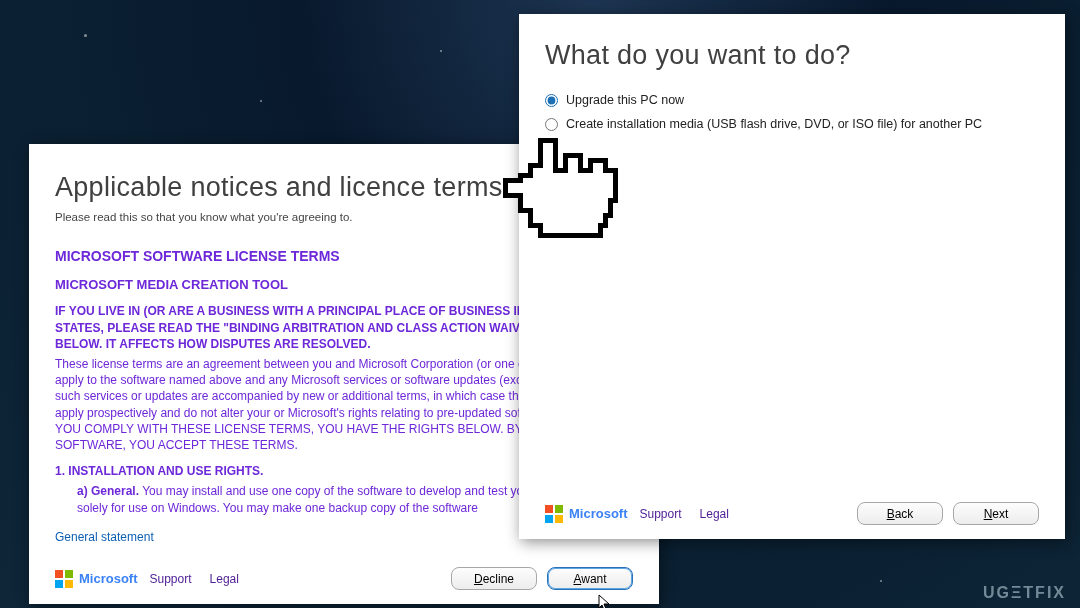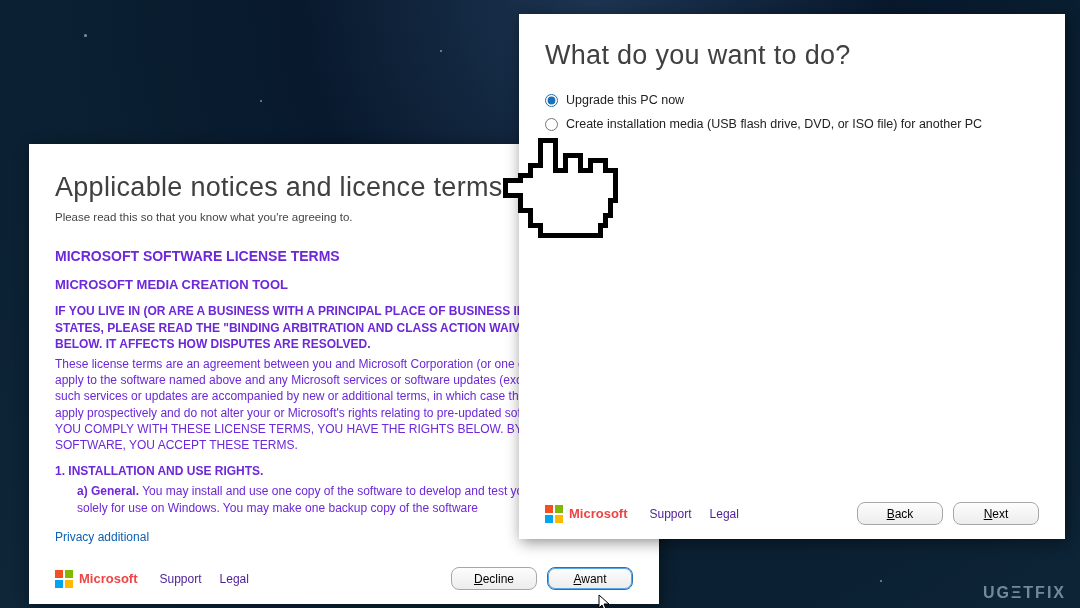--- a/index.html
+++ b/index.html
@@ -31,21 +31,21 @@
   .license-body .sec { margin-top:10px; }
   .license-body .indent { padding-left:22px; }
   .privacy { color:#0c5fb3; font-size:12px; margin-top:10px; display:inline-block; }
   .scroll-hint { position:absolute; right:12px; top:380px; font-size:11px; color:#555; }
 
   
   .footer { position:absolute; left:26px; right:26px; bottom:14px; display:flex; align-items:center; }
   .ms-logo { display:flex; gap:2px; flex-wrap:wrap; width:18px; height:18px; margin-right:6px; }
   .ms-logo span { width:8px; height:8px; }
   .ms-red{background:#f25022;} .ms-green{background:#7fba00;} .ms-blue{background:#00a4ef;} .ms-yellow{background:#ffb900;}
-  .brand { font-size:13px; color:#ef4444; font-weight:600; margin-right:22px; }
+  .brand { font-size:13px; color:#3b82f6; font-weight:600; margin-right:12px; }
   .flink { font-size:12px; color:#4c1d95; margin-right:18px; }
   .spacer { flex:1; }
   .btn {
     min-width:86px; height:23px; font-size:12px;
     background:linear-gradient(#fdfdfd,#ececec);
     border:1px solid #a7a7a7; border-radius:8px;
     display:inline-flex; align-items:center; justify-content:center;
     margin-left:10px; cursor:pointer;
   }
   .btn u { text-decoration:underline; }
@@ -81,21 +81,21 @@
     <p class="h1">MICROSOFT SOFTWARE LICENSE TERMS</p>
     <p class="h2">MICROSOFT MEDIA CREATION TOOL</p>
     <p class="bold">IF YOU LIVE IN (OR ARE A BUSINESS WITH A PRINCIPAL PLACE OF BUSINESS IN) THE UNITED STATES, PLEASE READ THE "BINDING ARBITRATION AND CLASS ACTION WAIVER" SECTION BELOW. IT AFFECTS HOW DISPUTES ARE RESOLVED.</p>
     <p>These license terms are an agreement between you and Microsoft Corporation (or one of its affiliates). They apply to the software named above and any Microsoft services or software updates (except to the extent such services or updates are accompanied by new or additional terms, in which case those different terms apply prospectively and do not alter your or Microsoft's rights relating to pre-updated software or services). IF YOU COMPLY WITH THESE LICENSE TERMS, YOU HAVE THE RIGHTS BELOW. BY USING THE SOFTWARE, YOU ACCEPT THESE TERMS.</p>
     <p class="bold sec">1.   INSTALLATION AND USE RIGHTS.</p>
     <p class="indent">
       <span class="bold">a)   General.</span><span> You may install and use one copy of the software to develop and test your applications, and solely for use on Windows. You may make one backup copy of the software</span>
     </p>
   </div>
   <span class="scroll-hint">⌄</span>
-  <a class="privacy">Privacy additional</a>
+  <a class="privacy">General statement</a>
 
   <div class="footer">
     <div class="ms-logo">
       <span class="ms-red"></span>
         <span class="ms-green"></span>
         <span class="ms-blue"></span>
         <span class="ms-yellow"></span>
     </div>
     <span class="brand">Microsoft</span>
     <a class="flink">Support</a>

